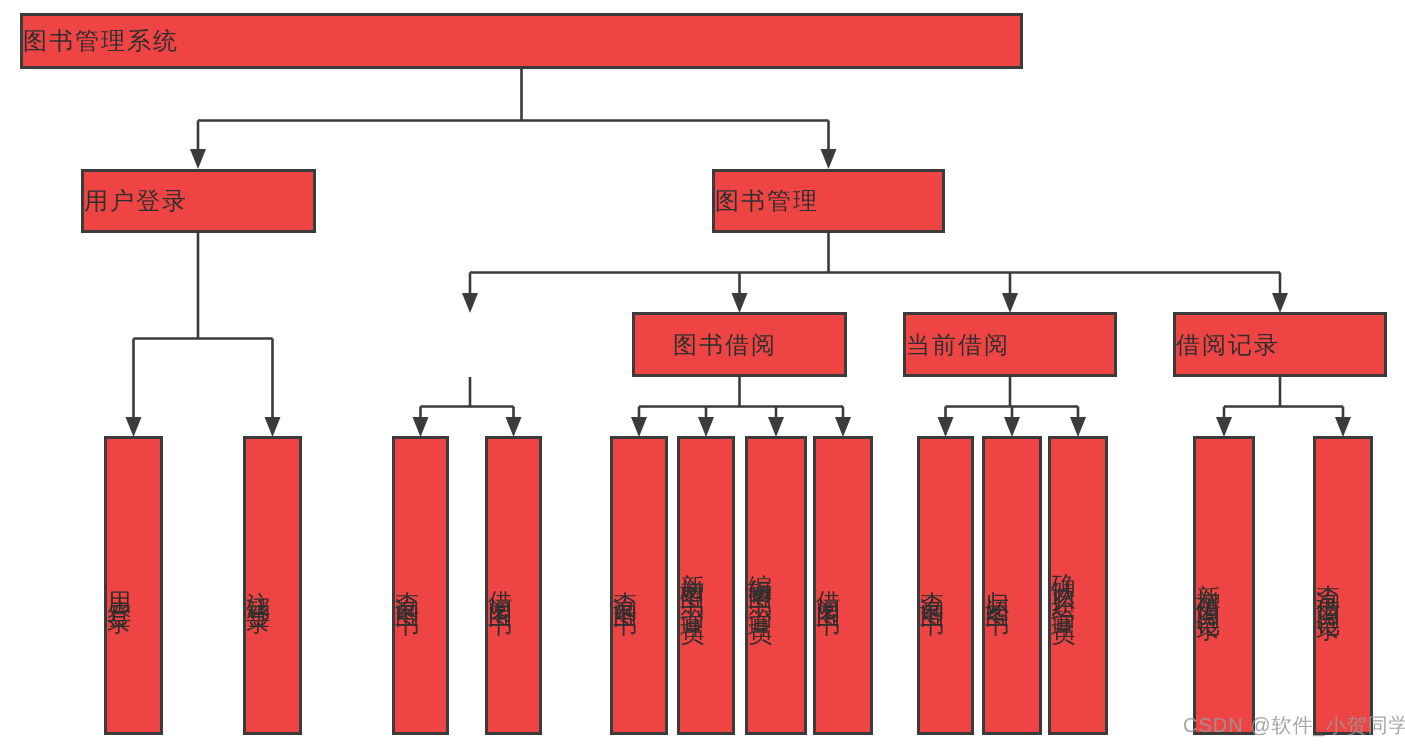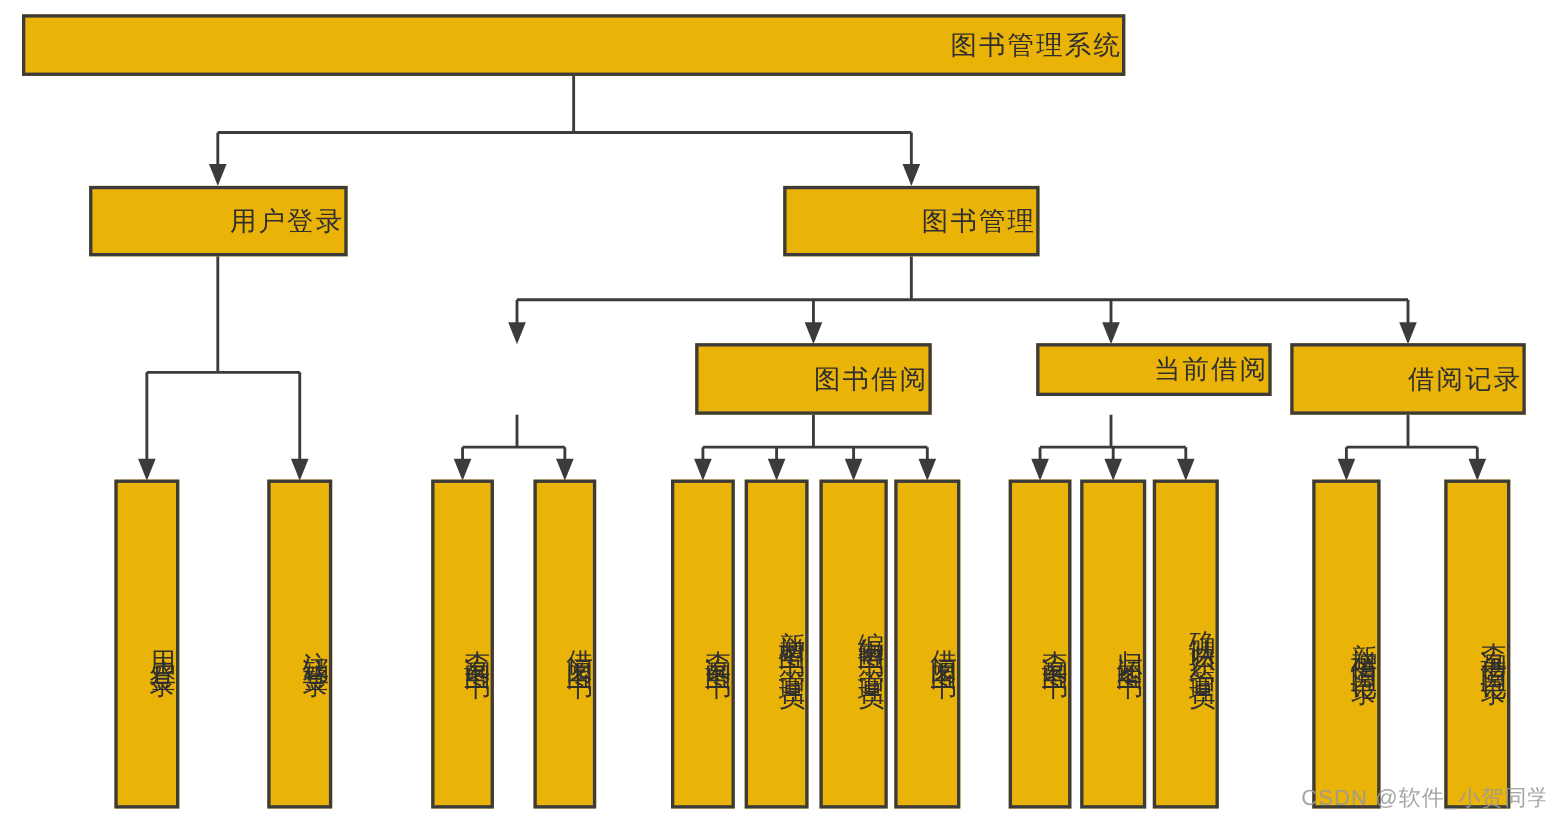--- a/index.html
+++ b/index.html
@@ -20,24 +20,24 @@
     left: 0;
     top: 0;
     width: 1405px;
     height: 747px;
     z-index: 1;
   }
   .node {
     position: absolute;
     box-sizing: border-box;
     border: 3px solid #3b3b3b;
-    background: #eab308;
+    background: #ef4444;
     display: flex;
     align-items: center;
-    justify-content: flex-end;
+    justify-content: flex-start;
     color: #2f2f2f;
     z-index: 2;
   }
   .hlabel {
     font-size: 24px;
     letter-spacing: 2px;
     white-space: nowrap;
   }
   .vlabel {
     writing-mode: vertical-rl;
@@ -117,21 +117,21 @@
   <div class="node" style="left:81px; top:169px; width:235px; height:64px;">
     <span class="hlabel">用户登录</span>
   </div>
   <div class="node" style="left:712px; top:169px; width:233px; height:64px;">
     <span class="hlabel">图书管理</span>
   </div>
 
   <div class="node" style="left:632px; top:312px; width:215px; height:65px;padding-left:38px;">
     <span class="hlabel">图书借阅</span>
   </div>
-  <div class="node" style="left:942px; top:312px; width:214px; height:48px;font-family:Liberation Mono, monospace;">
+  <div class="node" style="left:903px; top:312px; width:214px; height:65px;font-family:Liberation Mono, monospace;">
     <span class="hlabel">当前借阅</span>
   </div>
   <div class="node" style="left:1173px; top:312px; width:214px; height:65px;">
     <span class="hlabel">借阅记录</span>
   </div>
 
   <div class="node" style="left:104px; top:436px; width:59px; height:299px;">
     <span class="vlabel">用户登录</span>
   </div>
   <div class="node" style="left:243px; top:436px; width:59px; height:299px;">

